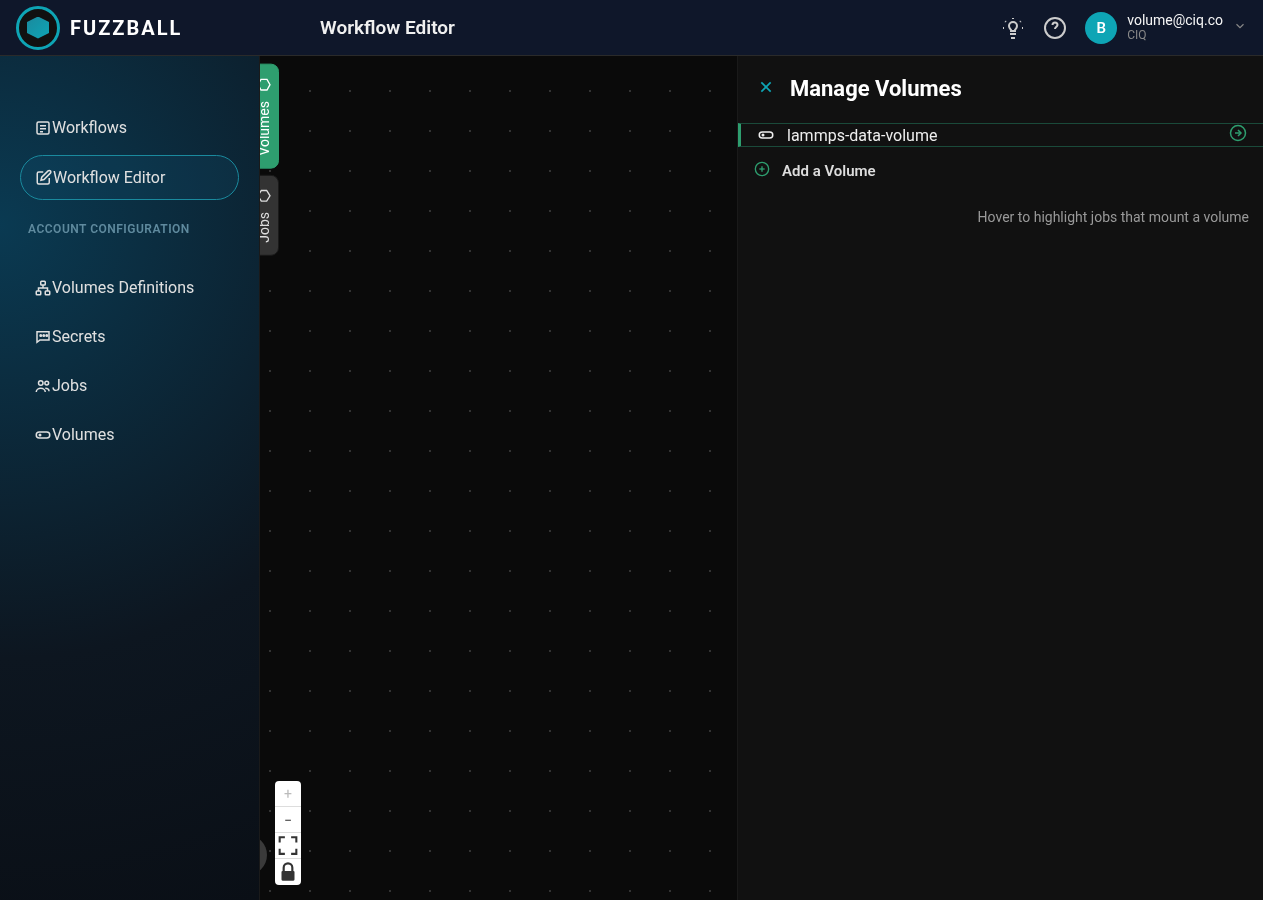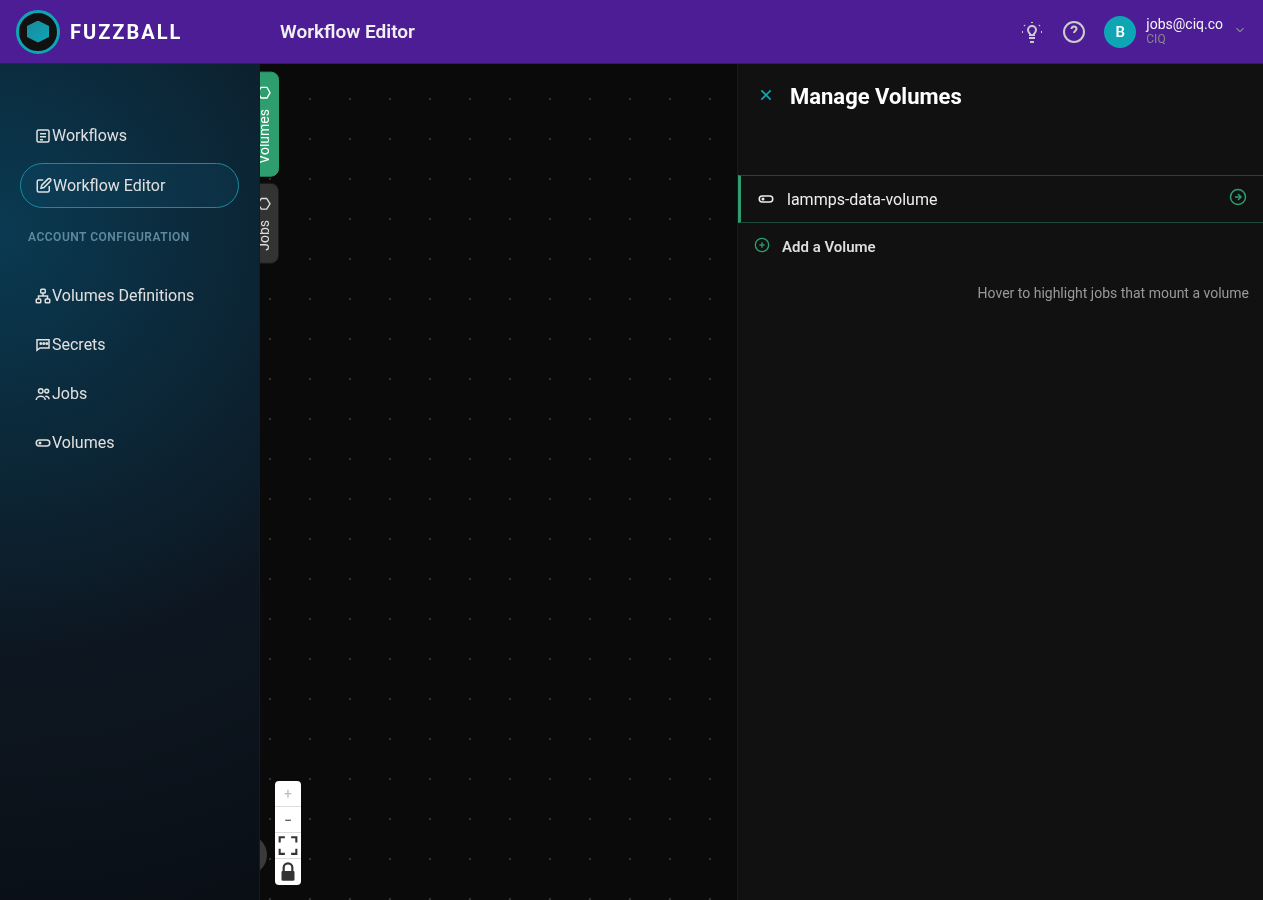--- a/index.html
+++ b/index.html
@@ -8,26 +8,27 @@
   background: #0a0a0a;
   color: #e5e5e5;
   width: 1263px;
   height: 900px;
   overflow: hidden;
 }
 .app { display: flex; flex-direction: column; height: 100%; }
 
 
 .topbar {
-  height: 64px;
-  background: #4c1d95;
+  height: 56px;
+  background: #0f172a;
   display: flex;
   align-items: center;
   padding: 0 16px;
   border-bottom: 1px solid #2a2a2a;
+  gap: 40px;
 }
 .logo {
   display: flex;
   align-items: center;
   gap: 10px;
   width: 244px;
 }
 .logo-icon {
   width: 44px; height: 44px;
   border: 3px solid #0ea5b5;
@@ -148,23 +149,22 @@
   display: flex; flex-direction: column;
 }
 .panel-header {
   display: flex; align-items: center; gap: 16px;
   padding: 20px 20px 22px;
 }
 .panel-close { color: #0ea5b5; cursor: pointer; font-size: 16px; }
 .panel-title { font-size: 22px; font-weight: 700; color: #fff; }
 .volume-row {
   display: flex; align-items: center; justify-content: space-between;
-  padding: 12px 16px; border-top: 1px solid #1a4a3a; border-bottom: 1px solid #1a4a3a;
+  padding: 0 16px; border-top: 1px solid #1a4a3a; border-bottom: 1px solid #1a4a3a;
   border-left: 3px solid #2e9e6f;
-  margin-top: 44px;
 }
 .volume-row-left { display: flex; align-items: center; gap: 12px; color: #eee; font-size: 16px; }
 .volume-row-arrow { color: #2e9e6f; }
 .add-volume {
   display: flex; align-items: center; gap: 12px;
   padding: 14px 16px; color: #ddd; font-size: 15px; font-weight: 600;
   cursor: pointer;
   text-align: center;
 }
 .add-volume-icon { color: #2e9e6f; }
@@ -196,21 +196,21 @@
       </div>
       <div class="icon-btn">
         <svg viewBox="0 0 24 24" fill="none" stroke="currentColor" stroke-width="2">
             <circle cx="12" cy="12" r="10"></circle>
             <path d="M9.5 9a2.5 2.5 0 115 0c0 1.5-2.5 2-2.5 4M12 17h.01"></path>
           </svg>
       </div>
       <div class="user-chip">
         <div class="avatar">B</div>
         <div class="user-info">
-          <span class="user-email">jobs@ciq.co</span>
+          <span class="user-email">volume@ciq.co</span>
           <span class="user-org">CIQ</span>
         </div>
         <span style="color:#888;">
           <svg width="14" height="14" viewBox="0 0 24 24" fill="none" stroke="currentColor" stroke-width="2">
               <polyline points="6 9 12 15 18 9"></polyline>
             </svg>
         </span>
       </div>
     </div>
   </div>

